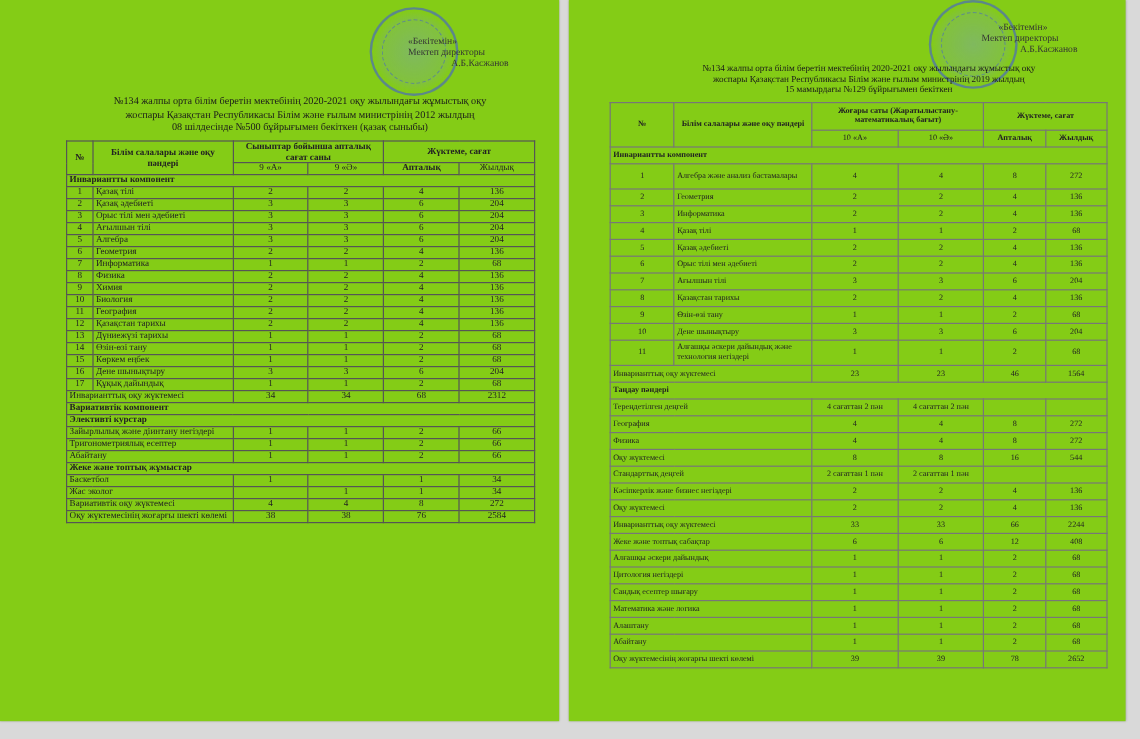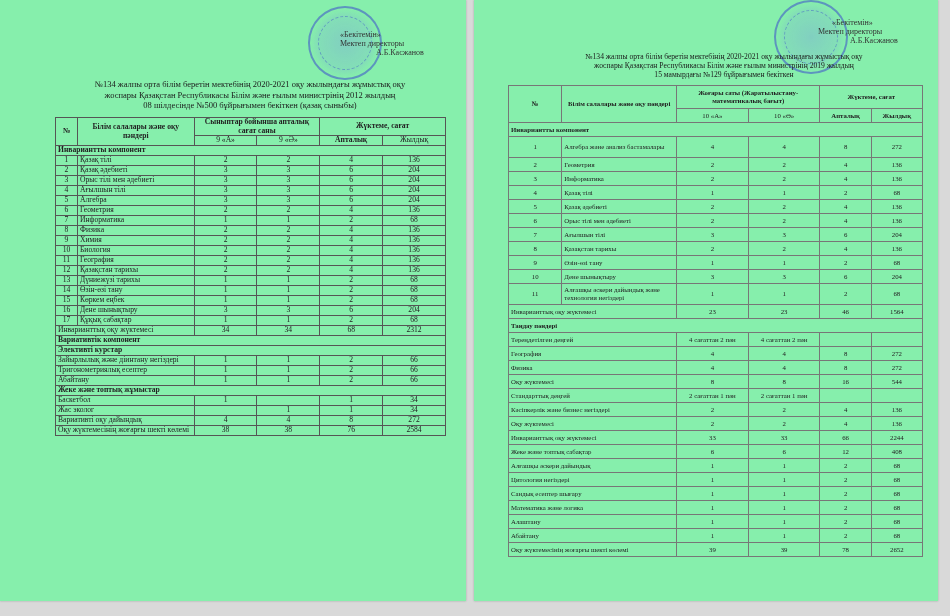--- a/index.html
+++ b/index.html
@@ -4,21 +4,21 @@
 <style>
   html, body { margin:0; padding:0; }
   body {
     width:950px; height:616px; overflow:hidden;
     background:#d9d9d9;
     font-family:"Liberation Serif", "DejaVu Serif", serif;
     color:#1a1a1a;
     position:relative;
   }
   .page {
-    position:absolute; background:#86efac;
+    position:absolute; background:#84cc16;
     box-shadow: 0 0 2px rgba(0,0,0,0.25);
   }
   #page-left  { left:0; top:0; width:466px; height:601px; }
   #page-right { left:474px; top:0; width:464px; height:601px; }
 
   .approval {
     position:absolute; font-size:8px; line-height:9px; color:#333;
   }
   .stamp {
     position:absolute; width:70px; height:70px; border-radius:50%;
@@ -215,21 +215,21 @@
         <tr>
           <td>16</td>
           <td class="name">Дене шынықтыру</td>
           <td>3</td>
           <td>3</td>
           <td>6</td>
           <td>204</td>
         </tr>
         <tr>
           <td>17</td>
-          <td class="name">Құқық сабақтар</td>
+          <td class="name">Құқық дайындық</td>
           <td>1</td>
           <td>1</td>
           <td>2</td>
           <td>68</td>
         </tr>
         <tr class="bold">
           <td class="name" colspan="2">Инварианттық оқу жүктемесі</td>
           <td>34</td>
           <td>34</td>
           <td>68</td>
@@ -273,21 +273,21 @@
           <td>34</td>
         </tr>
         <tr>
           <td class="name" colspan="2">Жас эколог</td>
           <td></td>
           <td>1</td>
           <td>1</td>
           <td>34</td>
         </tr>
         <tr class="bold">
-          <td class="name" colspan="2">Вариативті оқу дайындық</td>
+          <td class="name" colspan="2">Вариативтік оқу жүктемесі</td>
           <td>4</td>
           <td>4</td>
           <td>8</td>
           <td>272</td>
         </tr>
         <tr class="bold">
           <td class="name" colspan="2">Оқу жүктемесінің жоғарғы шекті көлемі</td>
           <td>38</td>
           <td>38</td>
           <td>76</td>

